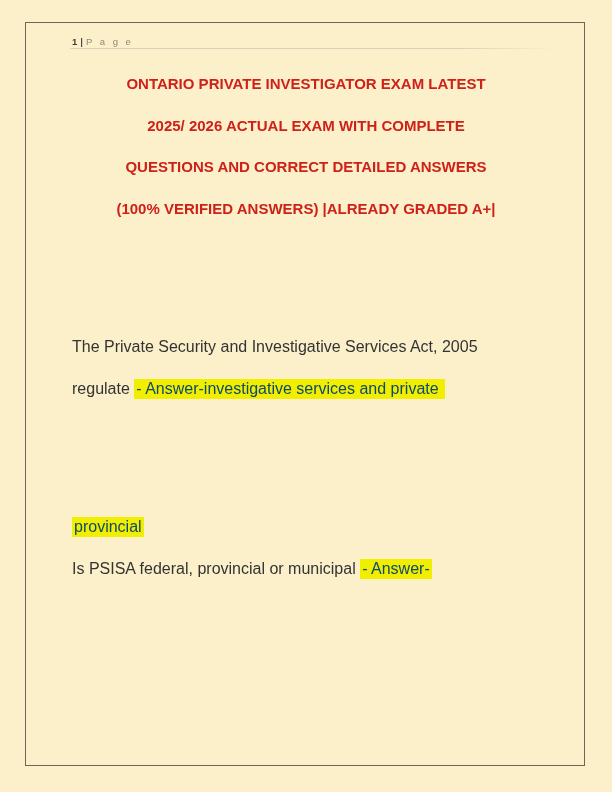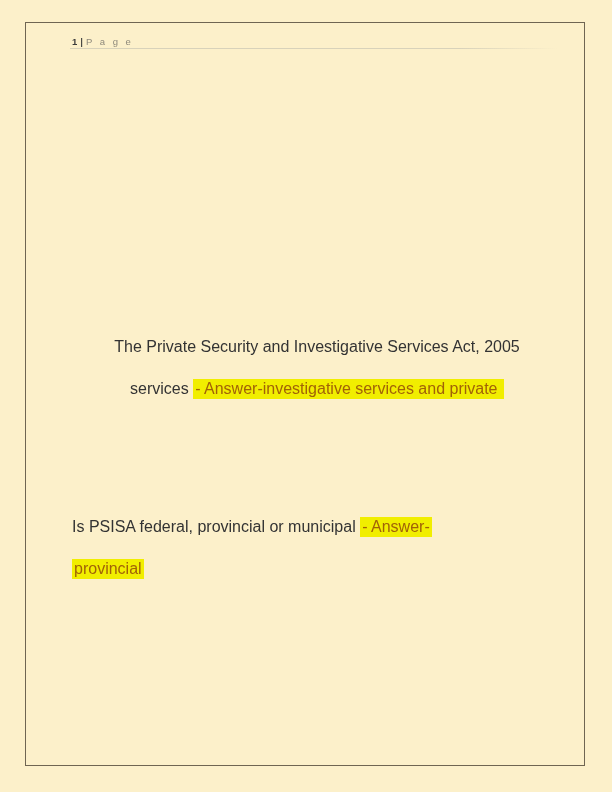--- a/index.html
+++ b/index.html
@@ -48,47 +48,51 @@
   }
   .doc-title .title-line { white-space: nowrap; }
   .qa-block {
     position: absolute;
     left: 72px;
     width: 490px;
     font-size: 16px;
     line-height: 42px;
     color: #333333;
   }
-  .qa-q1 { top: 326px; text-align: center; }
+  .qa-q1 { top: 326px; }
   .qa-q2 { top: 506px; }
   .qa-line { white-space: pre; }
   .hl {
     background: #F1EE00;
     padding: 1px 2px 2px 2px;
-    color: #a16207;
+    color: #0c4a6e;
   }
 </style>
 </head>
 <body>
 
 <div class="sheet">
 
   <div class="page-frame"></div>
 
   <div class="header">
     <span class="page-num">1</span><span class="sep">|</span><span class="page-label">P a g e</span>
   </div>
   <div class="header-rule"></div>
 
   <div class="doc-title">
+    <div class="title-line">ONTARIO PRIVATE INVESTIGATOR EXAM LATEST</div>
+    <div class="title-line">2025/ 2026 ACTUAL EXAM WITH COMPLETE</div>
+    <div class="title-line">QUESTIONS AND CORRECT DETAILED ANSWERS</div>
+    <div class="title-line">(100% VERIFIED ANSWERS) |ALREADY GRADED A+|</div>
   </div>
 
   <div class="qa-block qa-q1">
     <div class="qa-line"><span>The Private Security and Investigative Services Act, 2005</span></div>
-    <div class="qa-line"><span>services </span><span class="hl">- Answer-investigative services and private&nbsp;</span></div>
+    <div class="qa-line"><span>regulate </span><span class="hl">- Answer-investigative services and private&nbsp;</span></div>
   </div>
 
   <div class="qa-block qa-q2">
+    <div class="qa-line"><span class="hl">provincial</span></div>
     <div class="qa-line"><span>Is PSISA federal, provincial or municipal </span><span class="hl">- Answer-</span></div>
-    <div class="qa-line"><span class="hl">provincial</span></div>
   </div>
 
 </div>
 
 </body></html>

